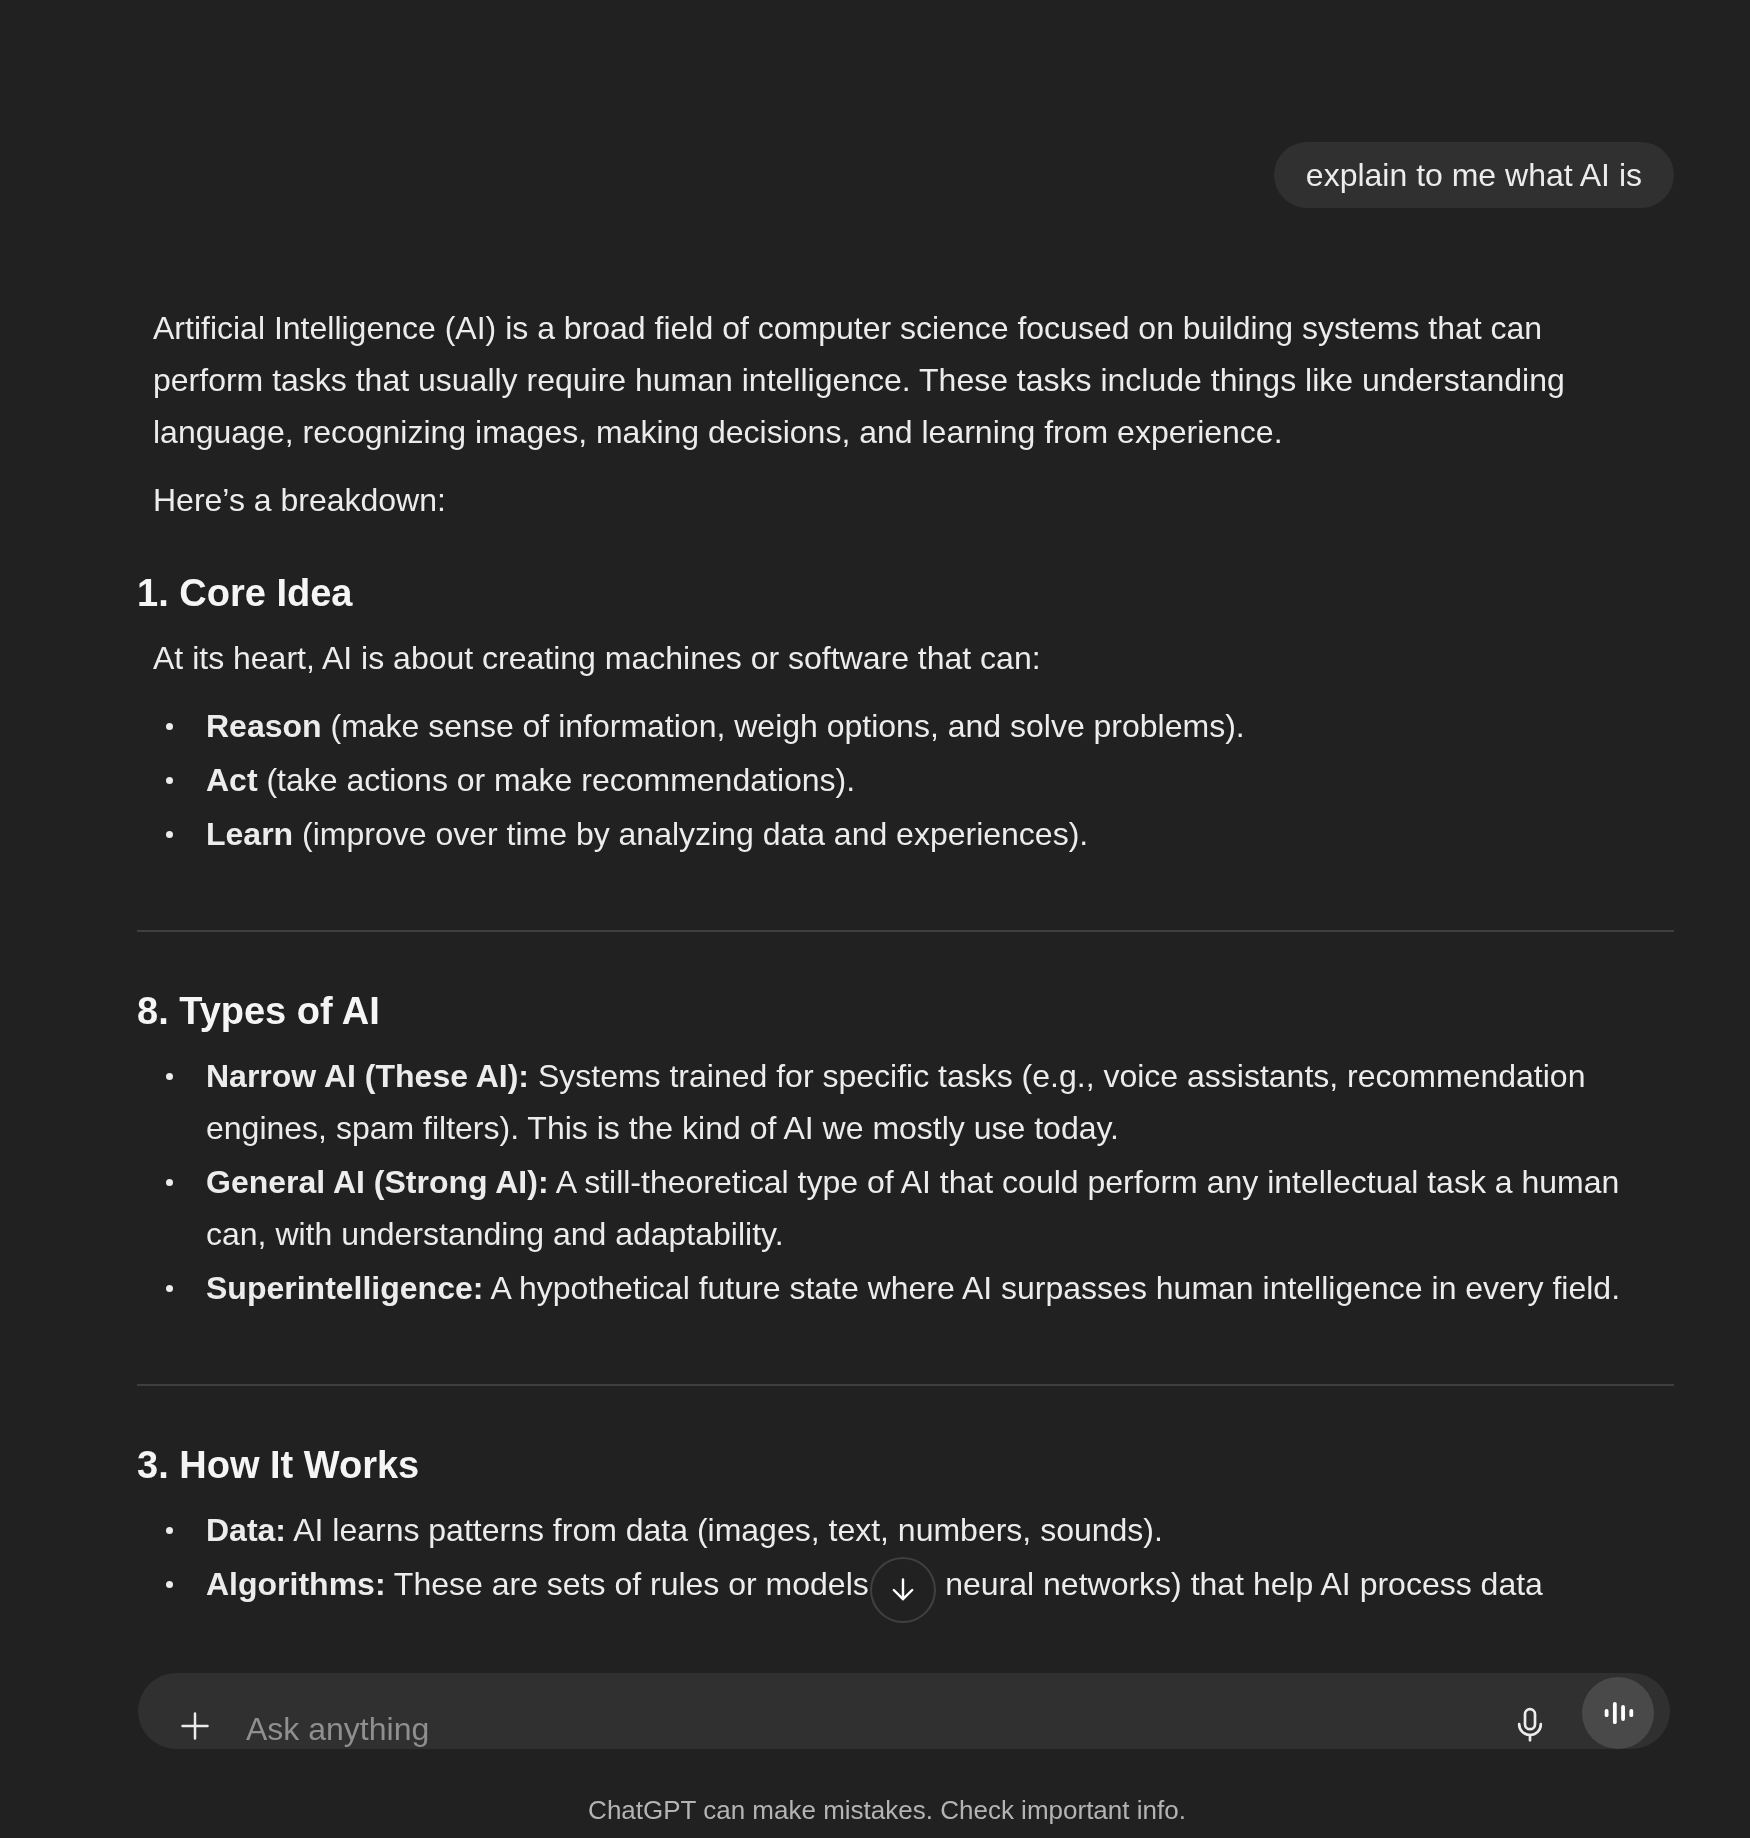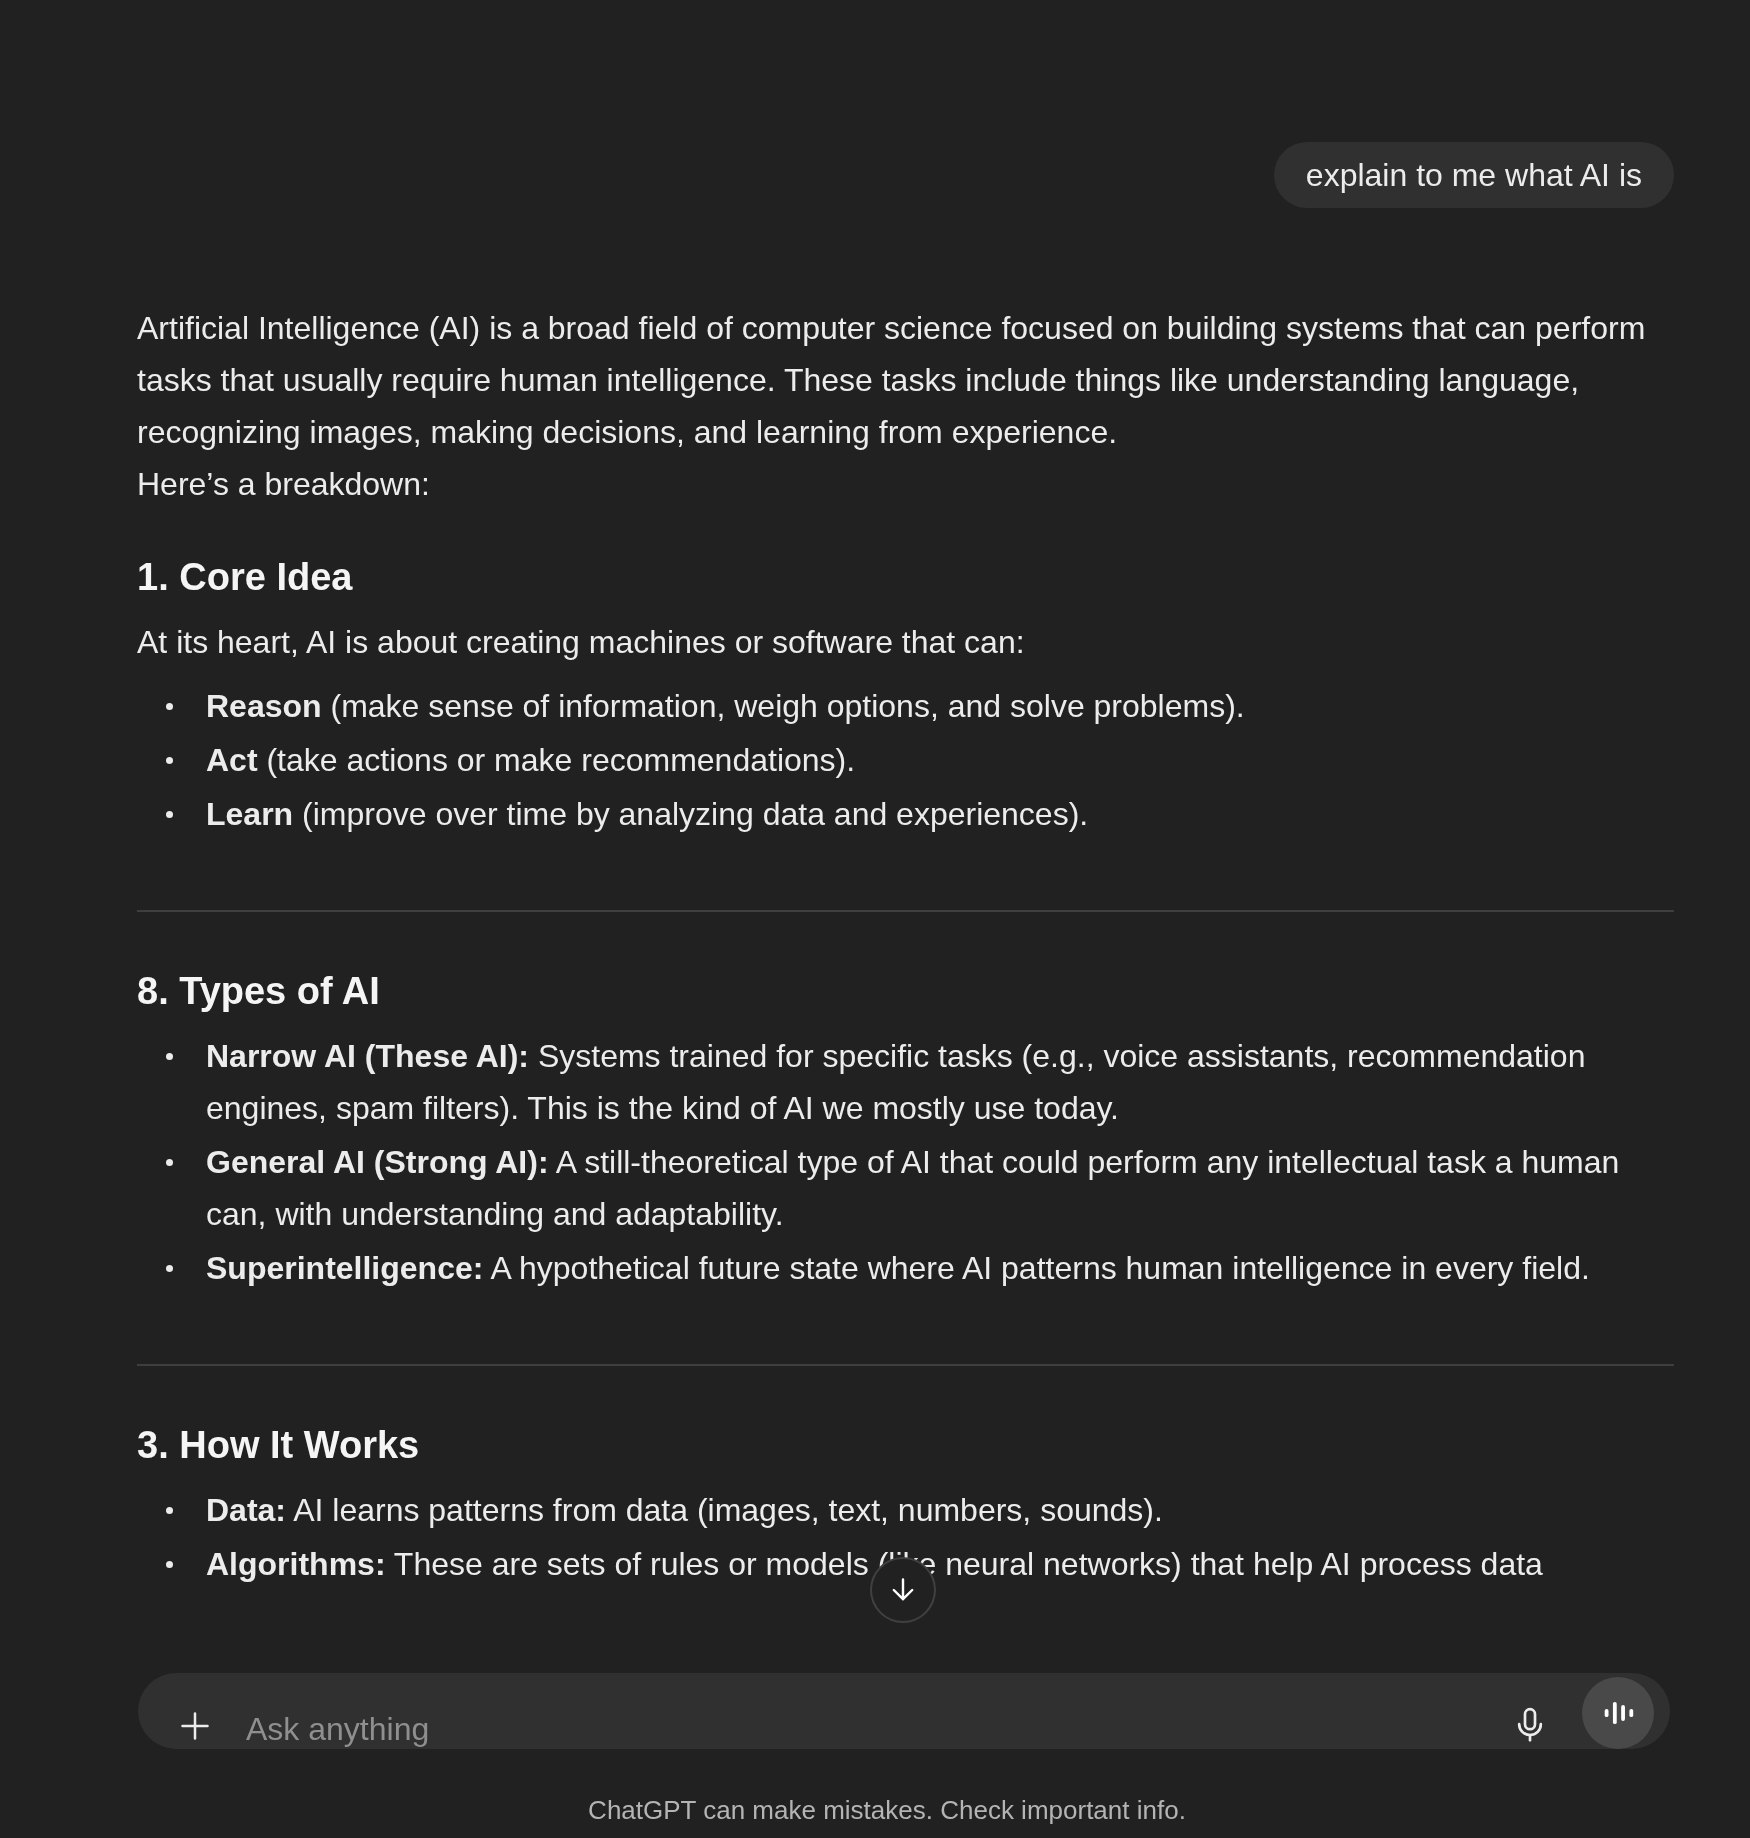--- a/index.html
+++ b/index.html
@@ -19,21 +19,21 @@
   .user-bubble {
     background:#303030;
     border-radius:34px;
     padding:14px 32px;
     font-size:32px; line-height:38px;
     color:#ececec;
     max-width:1080px;
   }
 
   .assistant { margin-top:94px; font-size:32px; line-height:52px; color:#ececec; }
-  .assistant p { margin:0; }
+  .assistant p { margin:16px; }
   .lead-breakdown { margin-top:32px; }
 
   .assistant h3 {
     font-size:38px; line-height:46px;
     font-weight:700; color:#f5f5f5;
     margin:44px 0 16px 0;
   }
   .assistant h3.after-divider { margin-top:56px; }
 
   ul.bullets { list-style:none; margin:12px 0 0 0; padding:0; }
@@ -115,21 +115,21 @@
       <li><span class="b">Act</span><span> (take actions or make recommendations).</span></li>
       <li><span class="b">Learn</span><span> (improve over time by analyzing data and experiences).</span></li>
     </ul>
 
     <hr class="divider">
 
     <h3 class="after-divider">8. Types of AI</h3>
     <ul class="bullets">
       <li><span class="b">Narrow AI (These AI):</span><span> Systems trained for specific tasks (e.g., voice assistants, recommendation engines, spam filters). This is the kind of AI we mostly use today.</span></li>
       <li><span class="b">General AI (Strong AI):</span><span> A still-theoretical type of AI that could perform any intellectual task a human can, with understanding and adaptability.</span></li>
-      <li><span class="b">Superintelligence:</span><span> A hypothetical future state where AI patterns human intelligence in every field.</span></li>
+      <li><span class="b">Superintelligence:</span><span> A hypothetical future state where AI surpasses human intelligence in every field.</span></li>
     </ul>
 
     <hr class="divider">
 
     <h3 class="after-divider">3. How It Works</h3>
     <ul class="bullets">
       <li><span class="b">Data:</span><span> AI learns patterns from data (images, text, numbers, sounds).</span></li>
       <li><span class="b">Algorithms:</span><span> These are sets of rules or models (like neural networks) that help AI process data</span></li>
     </ul>
   </div>

